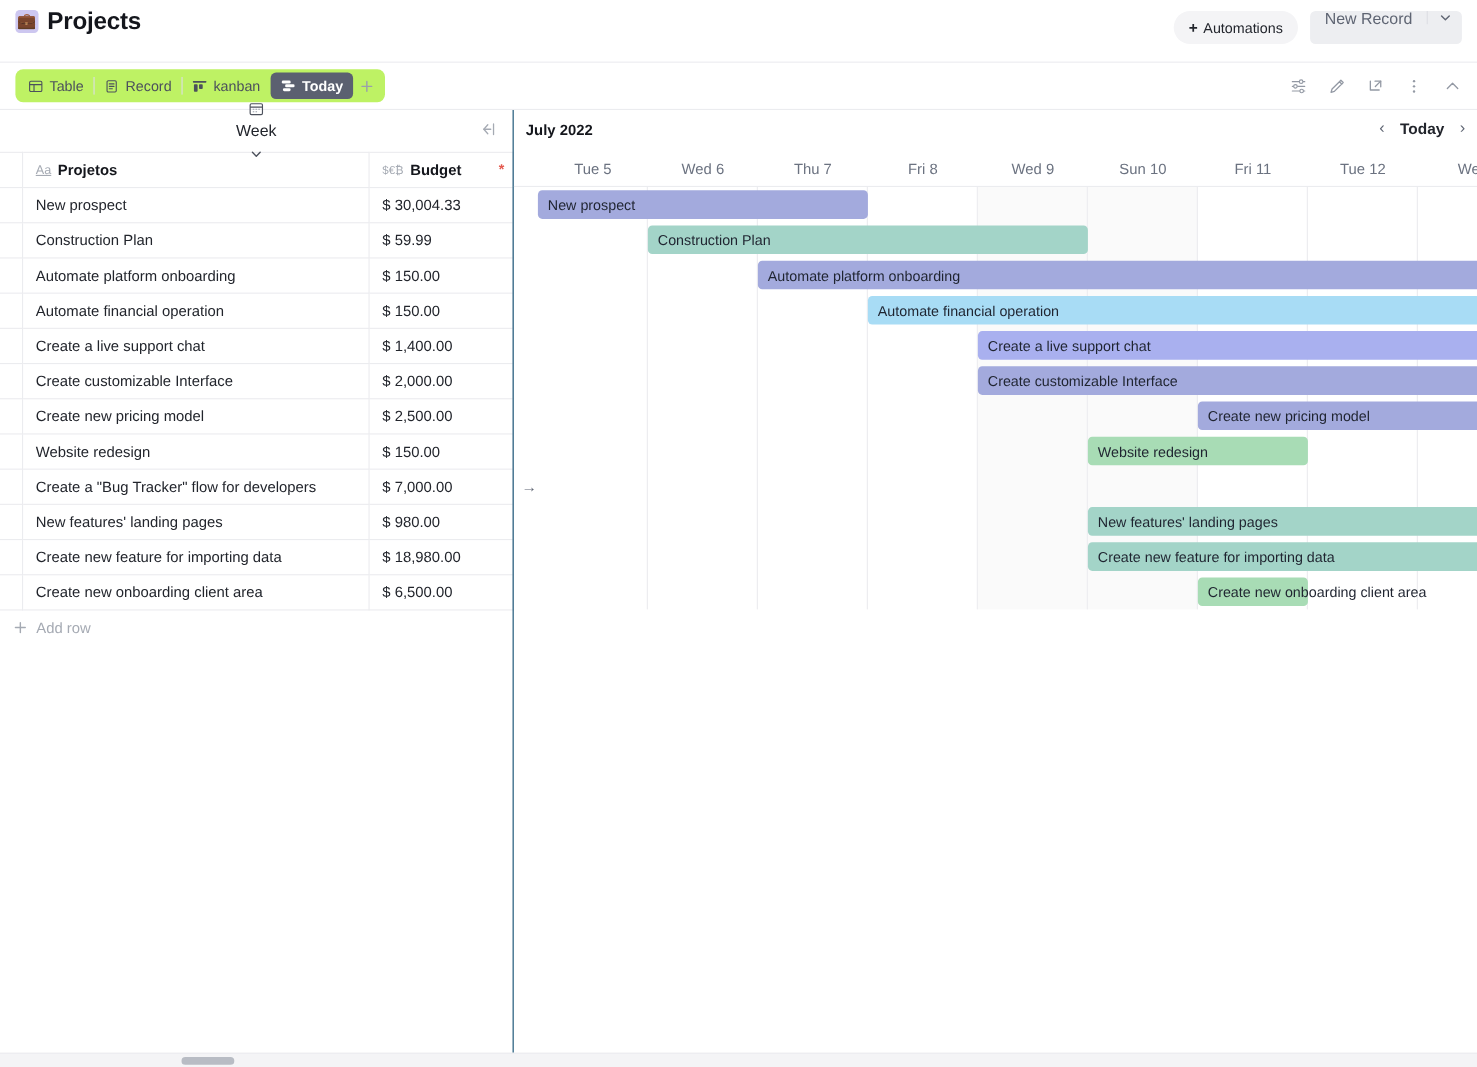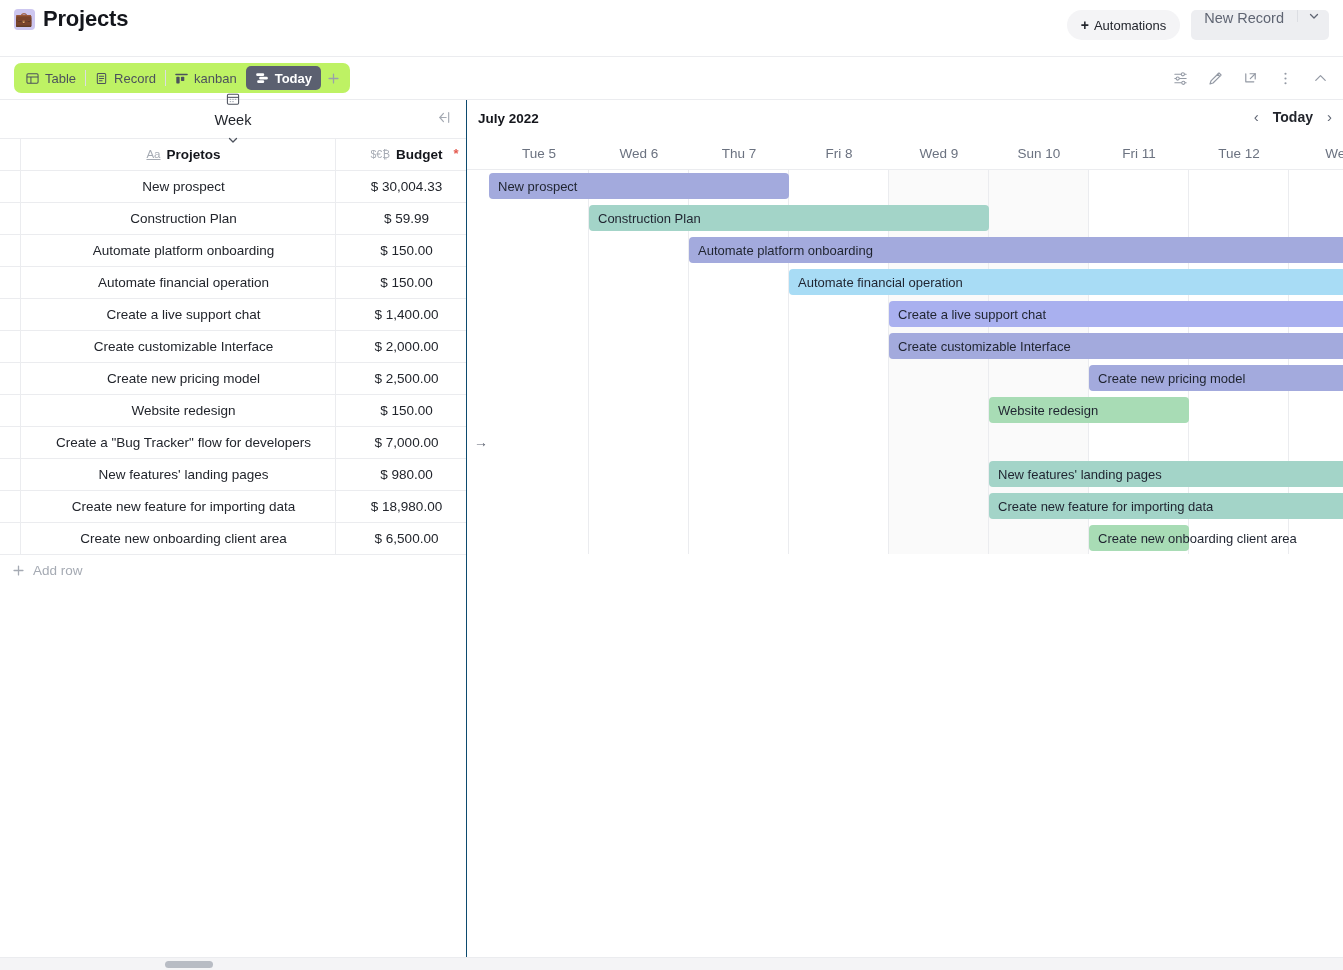--- a/index.html
+++ b/index.html
@@ -113,21 +113,21 @@
     background: none; border: none; font-family: inherit; flex-direction: column;
   }
   .collapse-btn {
     position: absolute; right: 14px; top: 50%; transform: translateY(-50%);
     color: #a5aab3; cursor: pointer; background: none; border: none;
   }
   table.grid { border-collapse: collapse; width: 466px; table-layout: fixed; }
   table.grid th, table.grid td {
     border: 1px solid #ebecef;
     height: 32px; padding: 0 0 0 12px;
-    font-size: 13.5px; text-align: center; vertical-align: middle;
+    font-size: 13.5px; text-align: left; vertical-align: middle;
     overflow: hidden; white-space: nowrap;
   }
   .col-gutter { width: 20px; padding: 0 !important; border-left: none !important; }
   .col-name { width: 315px; }
   .col-budget { width: 131px; }
   table.grid th {
     font-weight: bold; font-size: 13.5px; color: #14161c; position: relative;
   }
   .fieldicon {
     display: inline-block; font-size: 10.5px; color: #a5aab3;

